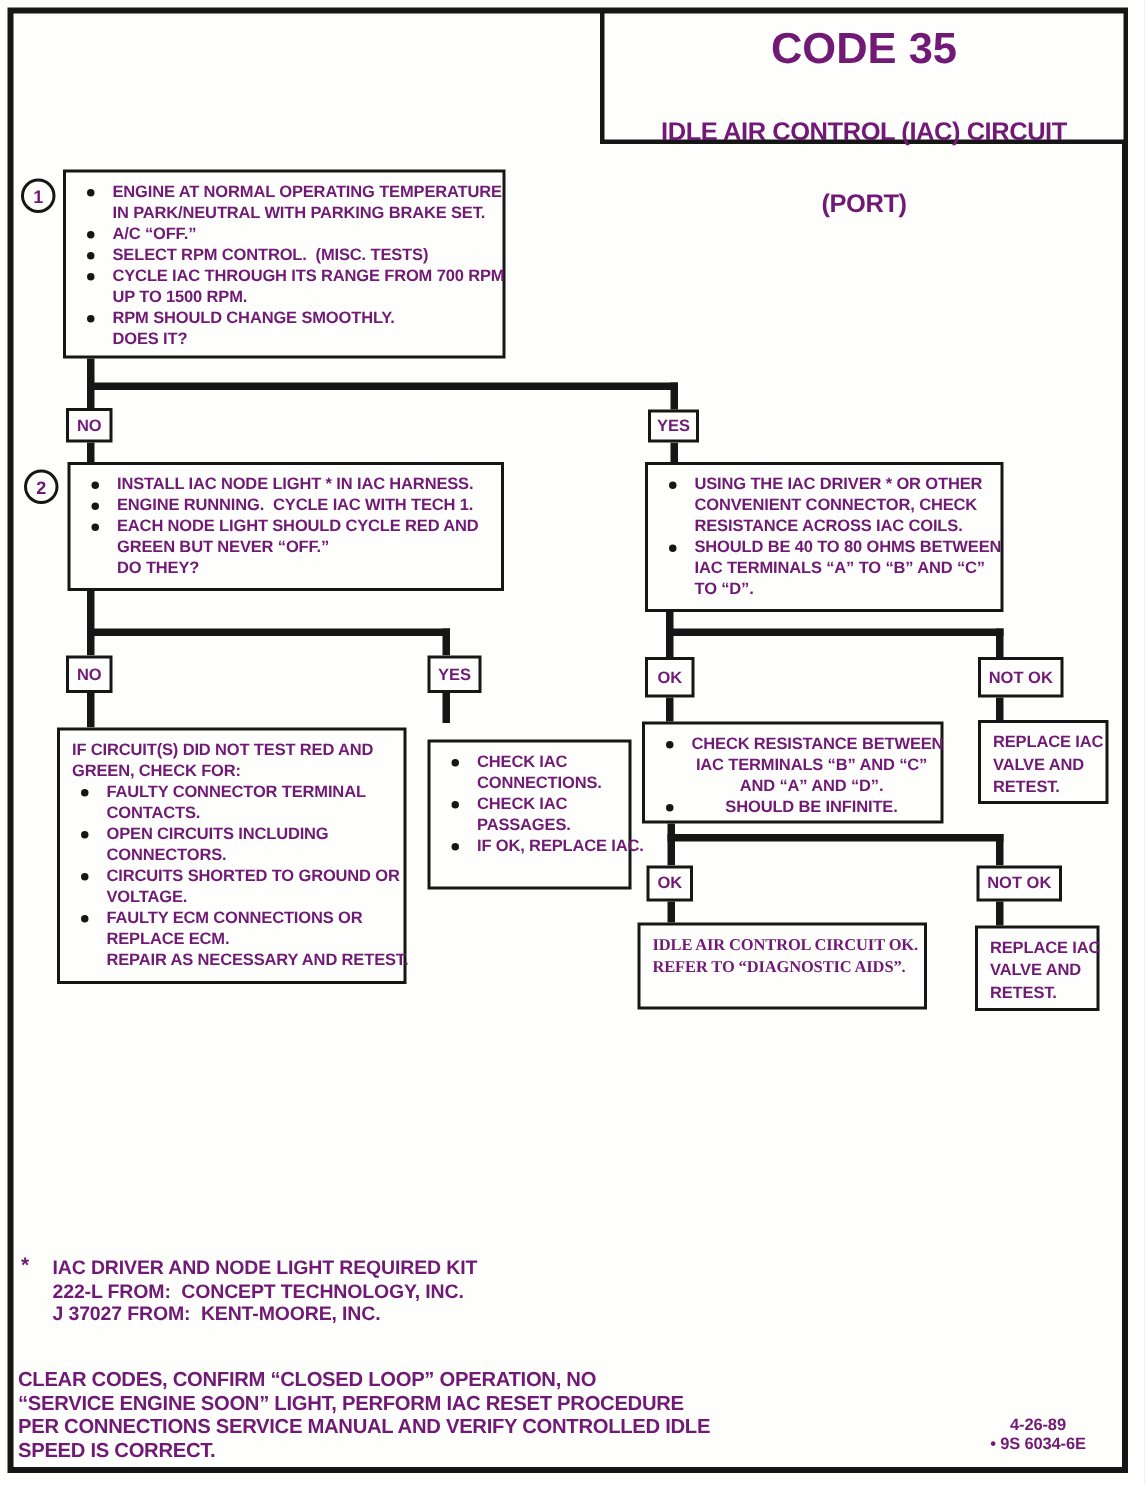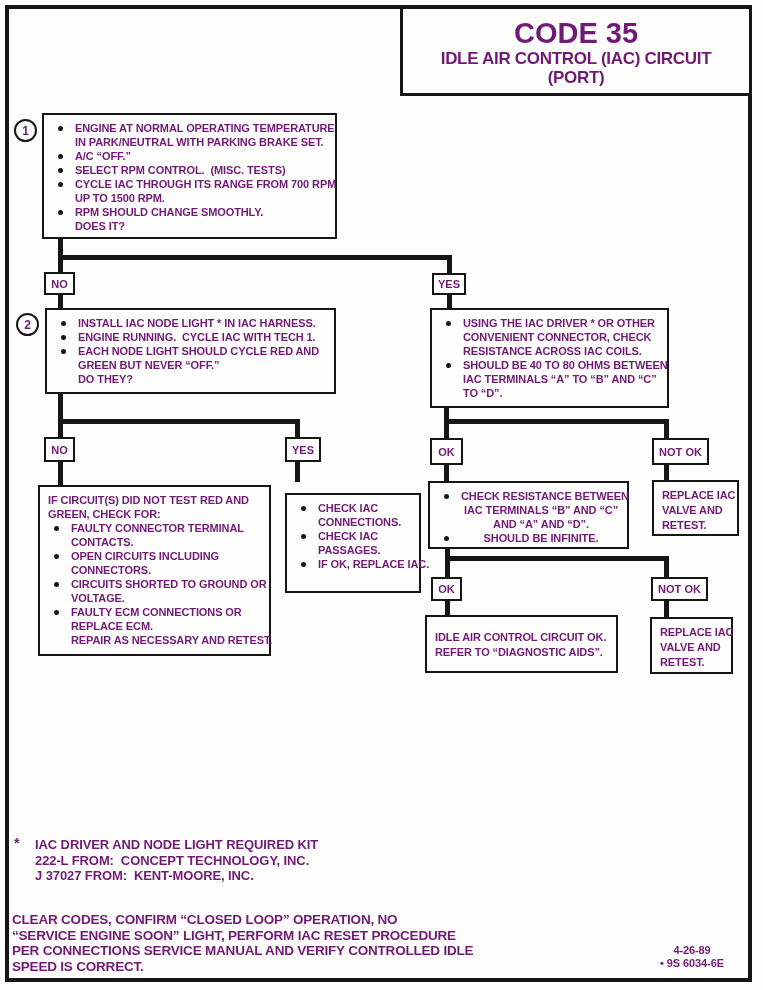--- a/index.html
+++ b/index.html
@@ -16,34 +16,34 @@
   .frame{
     position:absolute;left:5px;top:5px;width:747px;height:977px;
     border:4px solid #161616;box-sizing:border-box;
   }
   .titlebox{
     position:absolute;left:400px;top:6px;width:352px;height:90px;
     border:3px solid #161616;box-sizing:border-box;
     background:#fefefc;text-align:center;
   }
   .title-code{font-size:29px;line-height:32px;margin-top:8px;letter-spacing:0px;}
-  .title-sub{font-size:17px;line-height:19px;letter-spacing:-0.3px;}
+  .title-sub{font-size:17px;line-height:19px;letter-spacing:-0.3px;margin-top:29px;}
   .node{
     position:absolute;border:2px solid #161616;box-sizing:border-box;
     background:#fefefc;font-size:11px;line-height:14px;
     padding:6px 6px 4px 8px;
   }
   .li{position:relative;padding-left:23px;white-space:nowrap;}
   .li .dot{
     position:absolute;left:6px;top:4.5px;width:5px;height:5px;
     border-radius:50%;background:#161616;
   }
   .li.flush{padding-left:0;}
   .plain{white-space:nowrap;line-height:15px;}
-  .centered{display:flex;flex-direction:column;justify-content:center;}
+  .centered{display:flex;flex-direction:column;font-family:Liberation Serif, serif;}
   .tag{
     position:absolute;border:2px solid #161616;box-sizing:border-box;
     background:#fefefc;font-size:11px;
     display:flex;align-items:center;justify-content:center;
     letter-spacing:0px;
   }
   .badge{
     position:absolute;width:23px;height:23px;border:2px solid #161616;
     border-radius:50%;box-sizing:border-box;background:#fefefc;
     display:flex;align-items:center;justify-content:center;

